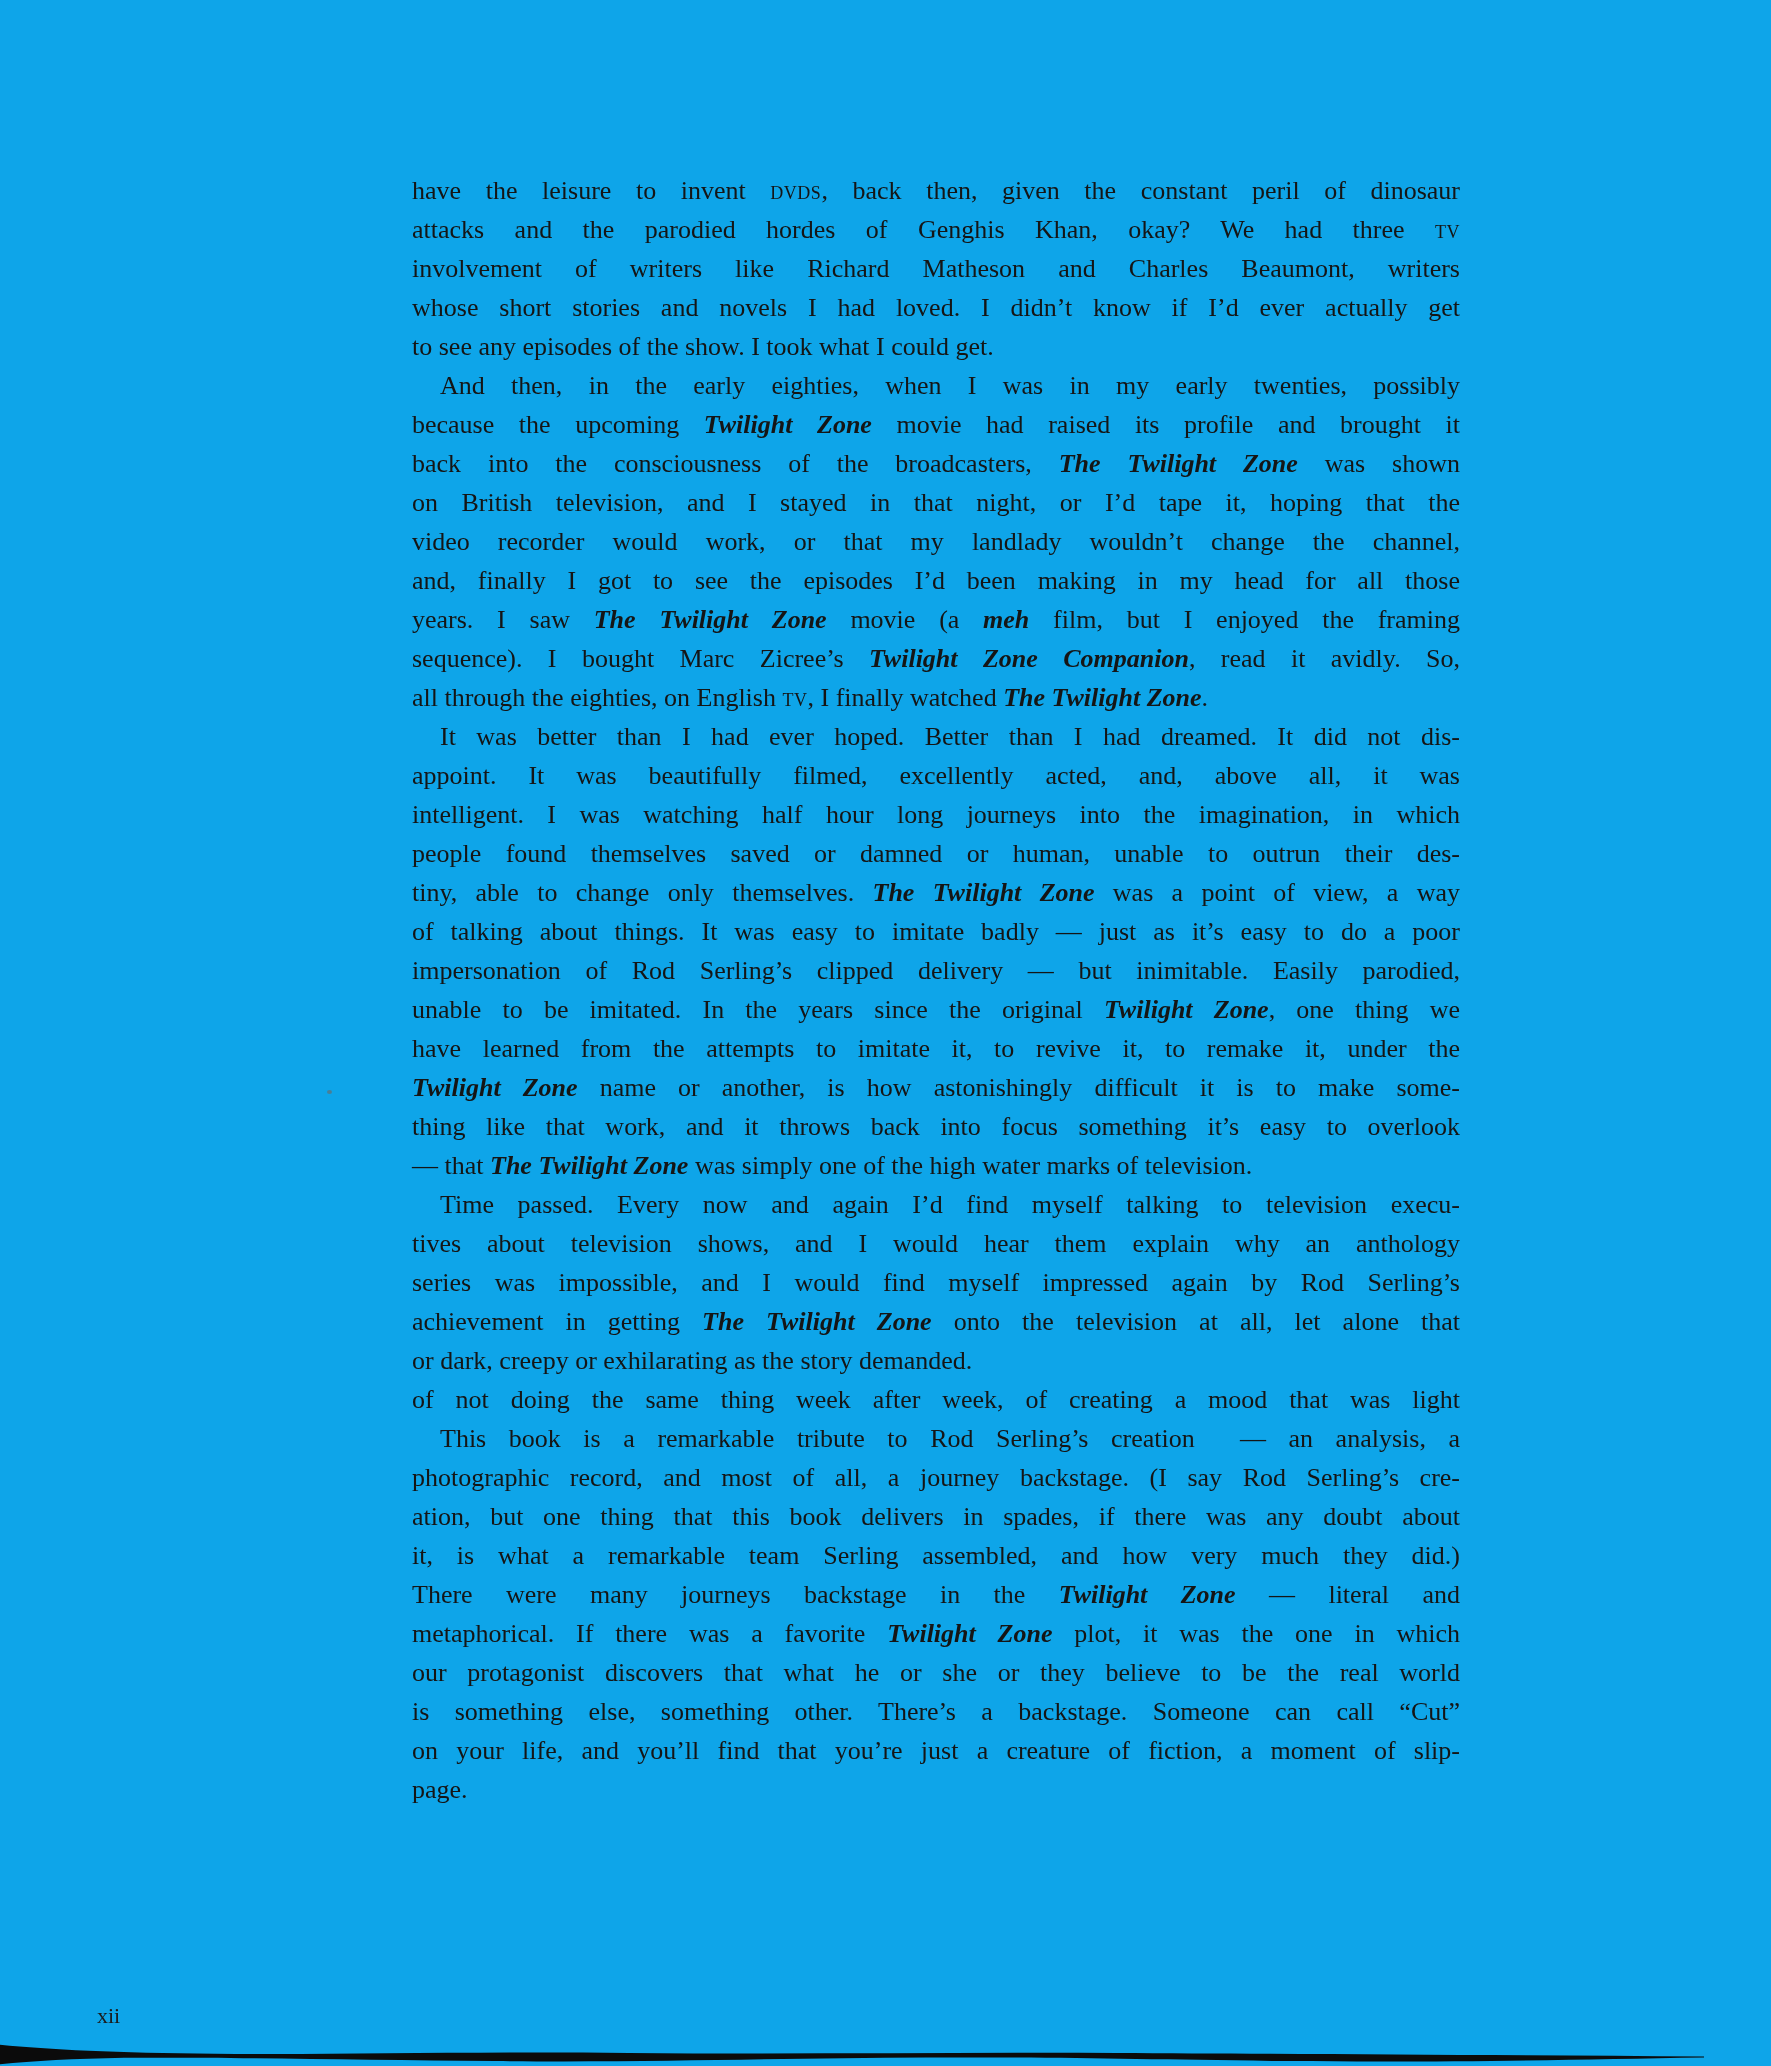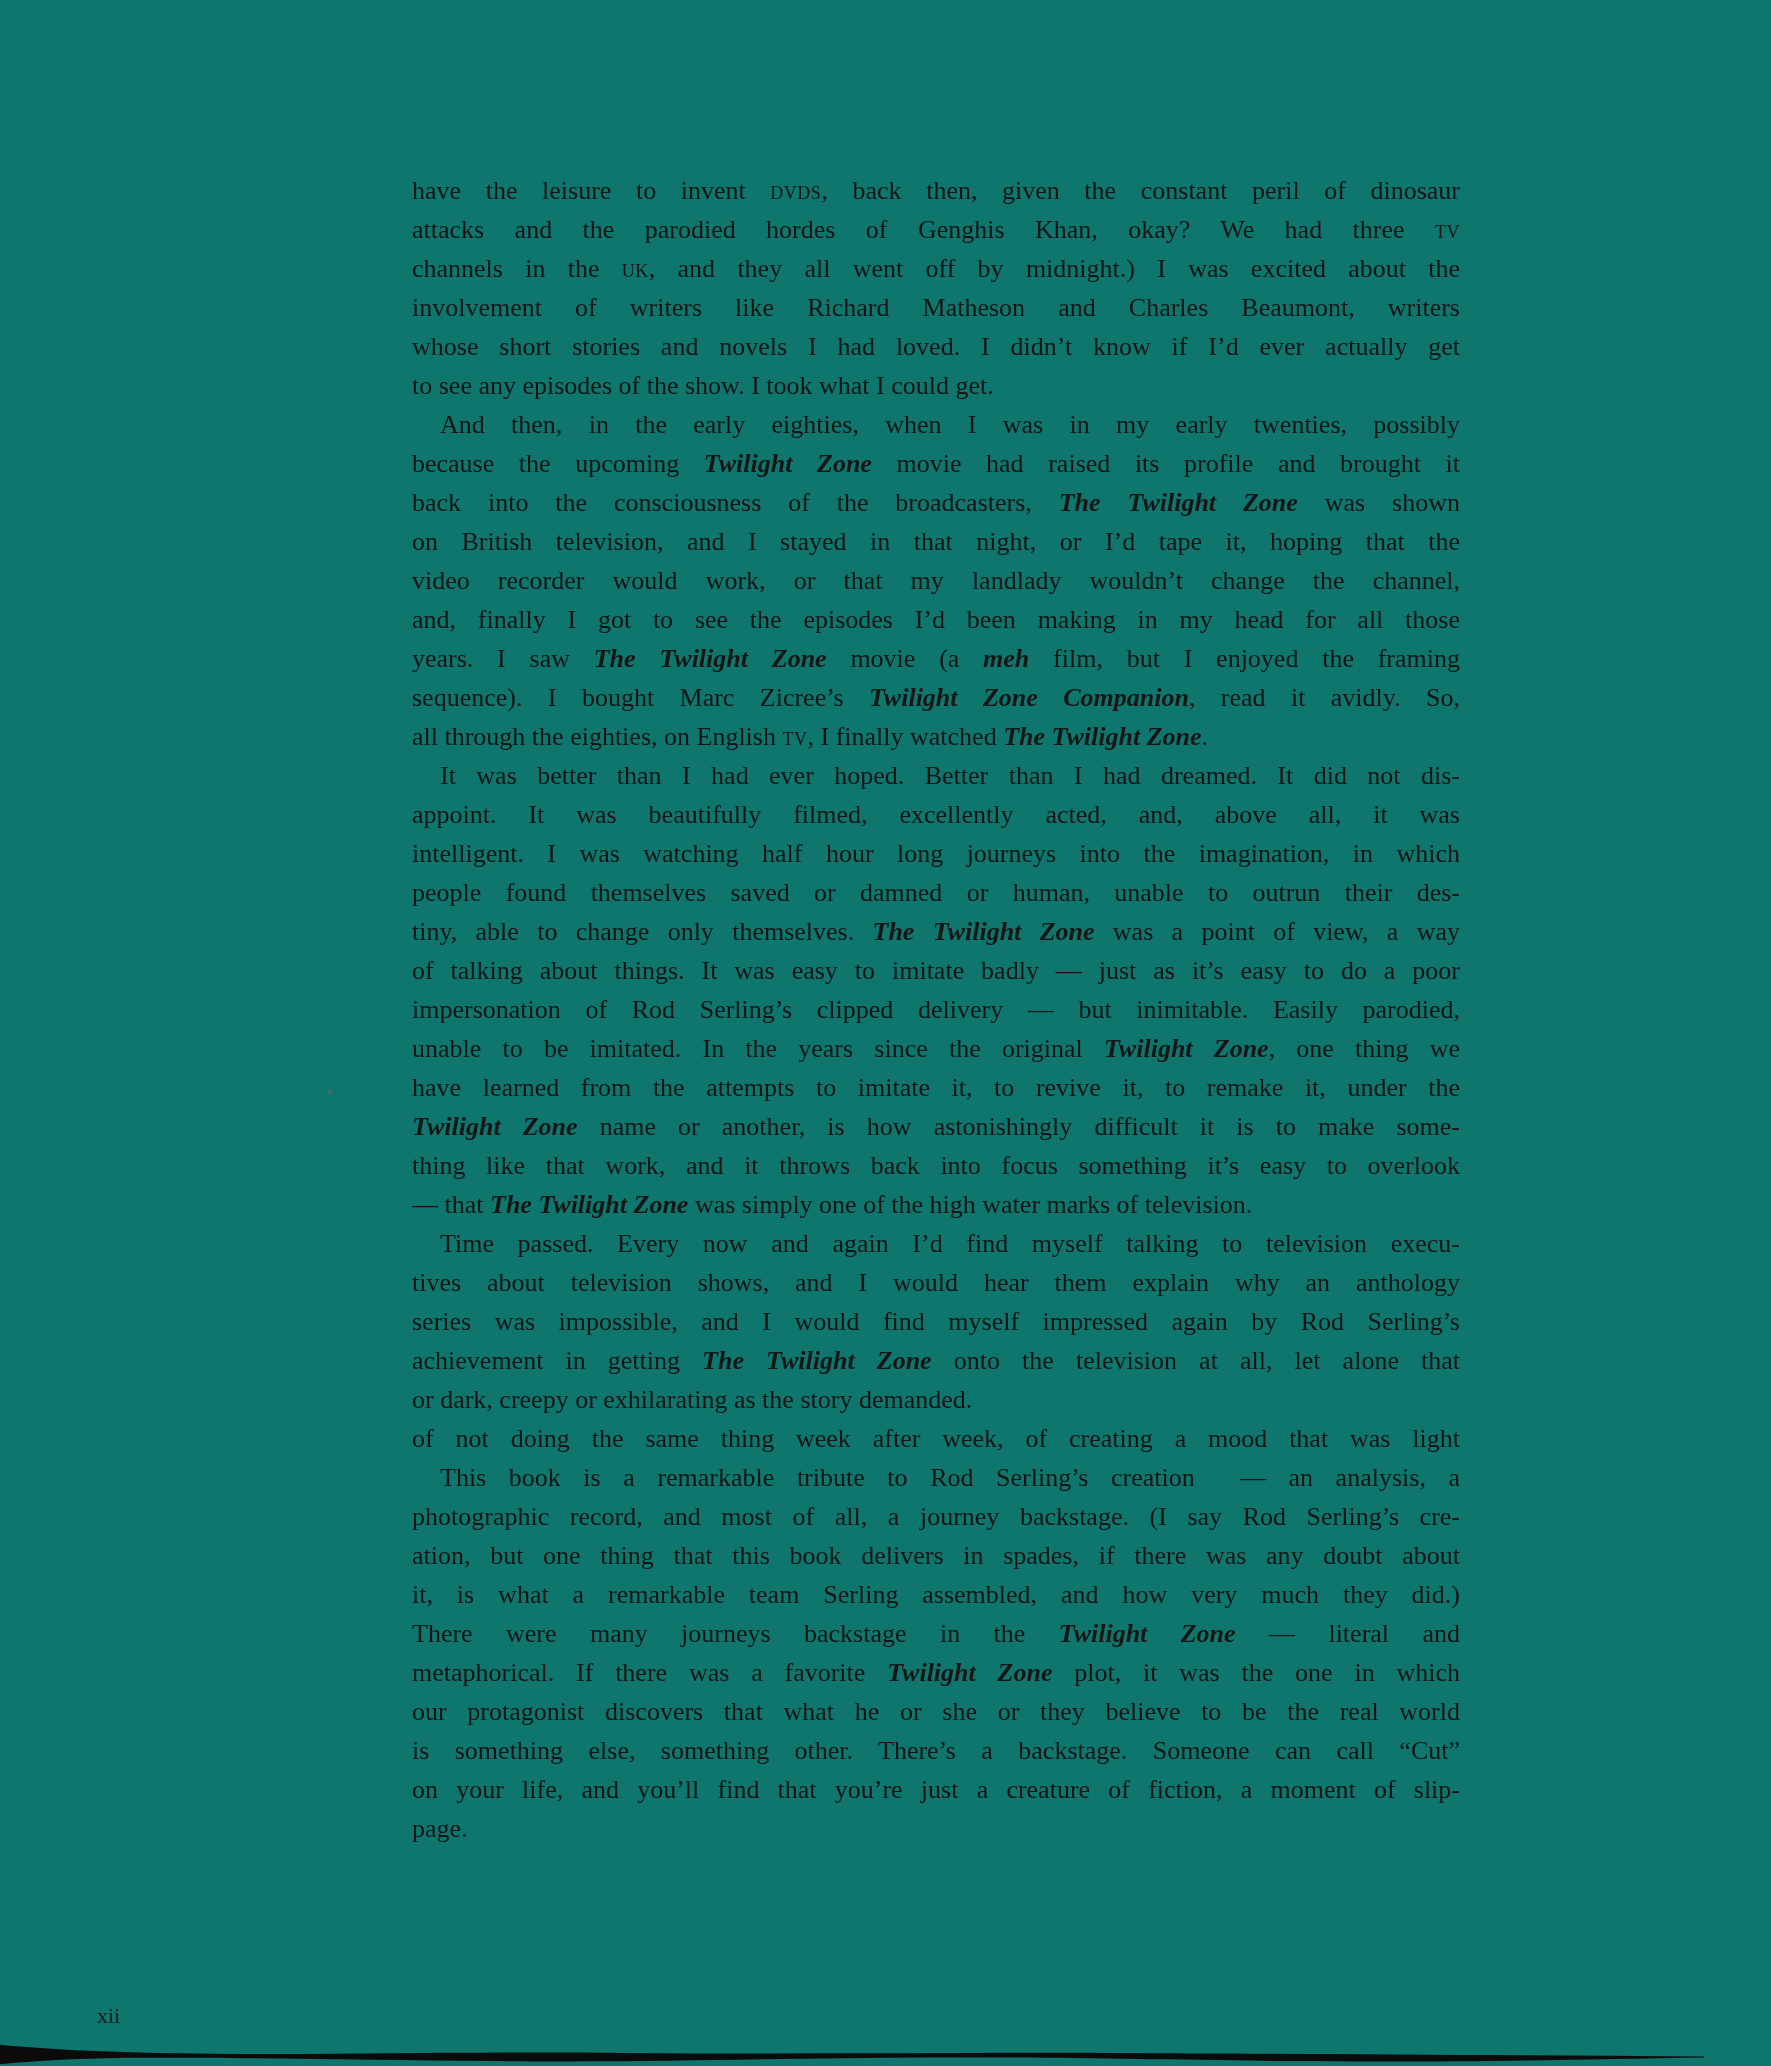--- a/index.html
+++ b/index.html
@@ -5,21 +5,21 @@
   html, body { margin: 0; padding: 0; }
   body {
     width: 1771px; height: 2066px;
     background: #ffffff;
     position: relative;
     overflow: hidden;
     font-family: "Liberation Serif", "DejaVu Serif", serif;
   }
   .page {
     position: absolute; inset: 0;
-    background: #0f766e;
+    background: #0ea5e9;
   }
   .text-block {
     position: absolute;
     left: 412px; top: 171px; width: 1048px;
     color: #151515;
     font-size: 26px;
   }
   .line {
     height: 39px;
     line-height: 39px;
@@ -58,21 +58,20 @@
   }
 </style>
 </head>
 <body>
 
 <div class="page">
 
   <div class="text-block">
       <div class="line"><span>have the leisure to invent </span><span class="sc">dvds</span><span>, back then, given the constant peril of dinosaur</span></div>
       <div class="line"><span>attacks and the parodied hordes of Genghis Khan, okay? We had three </span><span class="sc">tv</span></div>
-      <div class="line"><span>channels in the </span><span class="sc">uk</span><span>, and they all went off by midnight.) I was excited about the</span></div>
       <div class="line"><span>involvement of writers like Richard Matheson and Charles Beaumont, writers</span></div>
       <div class="line"><span>whose short stories and novels I had loved. I didn’t know if I’d ever actually get</span></div>
       <div class="line last"><span>to see any episodes of the show. I took what I could get.</span></div>
       <div class="line indent"><span>And then, in the early eighties, when I was in my early twenties, possibly</span></div>
       <div class="line"><span>because the upcoming </span><span class="it">Twilight Zone</span><span> movie had raised its profile and brought it</span></div>
       <div class="line"><span>back into the consciousness of the broadcasters, </span><span class="it">The Twilight Zone</span><span> was shown</span></div>
       <div class="line"><span>on British television, and I stayed in that night, or I’d tape it, hoping that the</span></div>
       <div class="line"><span>video recorder would work, or that my landlady wouldn’t change the channel,</span></div>
       <div class="line"><span>and, finally I got to see the episodes I’d been making in my head for all those</span></div>
       <div class="line"><span>years. I saw </span><span class="it">The Twilight Zone</span><span> movie (a </span><span class="it">meh</span><span> film, but I enjoyed the framing</span></div>

